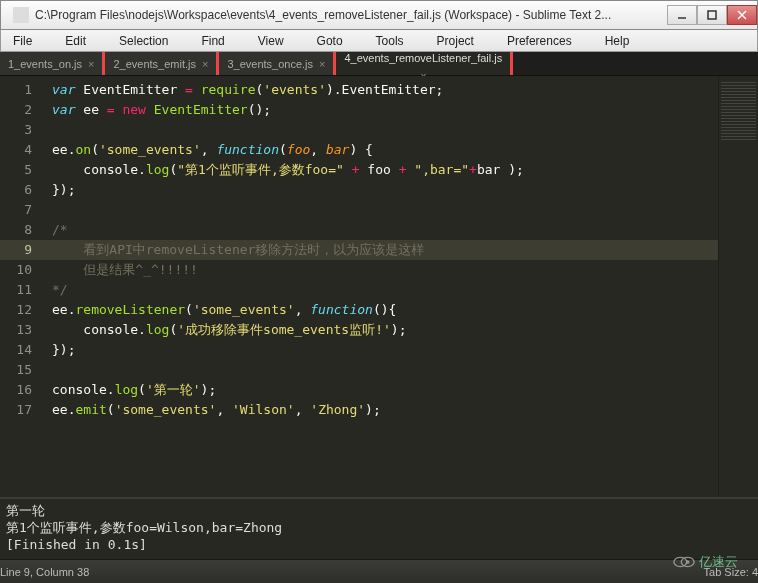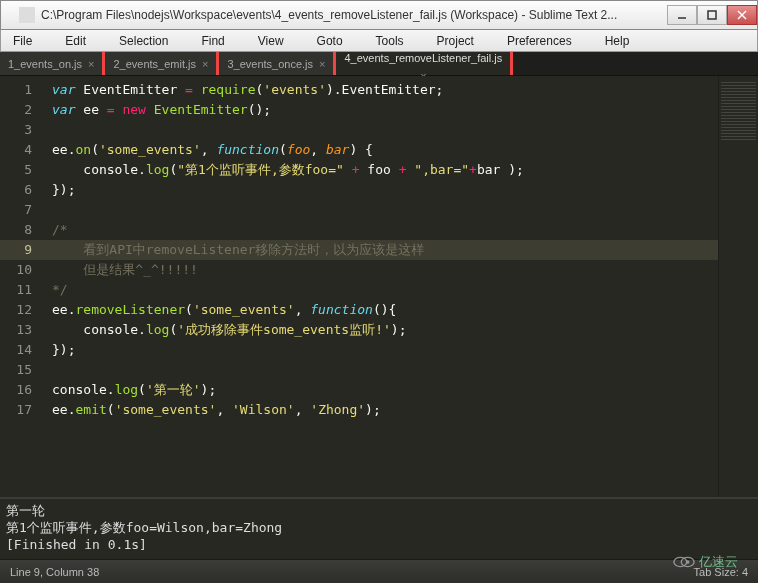--- a/index.html
+++ b/index.html
@@ -1,17 +1,17 @@
 <!DOCTYPE html>
 <html><head>
 <meta charset="utf-8">
 <style>
 * { margin: 0; padding: 0; box-sizing: border-box; }
 body { font-family: "Segoe UI", Tahoma, sans-serif; font-size: 12px; background: #272822; width: 758px; height: 583px; overflow: hidden; position: relative; }
-.titlebar { height: 30px; background: linear-gradient(#fdfdfd, #e8e8e8); display: flex; align-items: center; border: 1px solid #888; padding-left: 18px; }
+.titlebar { height: 30px; background: linear-gradient(#fdfdfd, #e8e8e8); display: flex; align-items: center; border: 1px solid #888; padding-left: 12px; }
 .titlebar .icon { width: 16px; height: 16px; background: #ddd; margin-right: 6px; display: inline-block; }
 .titlebar .title { flex: 1; color: #333; font-size: 12px; white-space: nowrap; overflow: hidden; }
 .winbtns { display: flex; height: 20px; gap: 0; }
 .winbtn { width: 30px; height: 20px; border: 1px solid #aaa; display: flex; align-items: center; justify-content: center; background: linear-gradient(#f8f8f8, #e0e0e0); }
 .winbtn.close { background: linear-gradient(#e58f8f,#c94f4f); color: #fff; border-color: #a33; }
 .winbtn svg { width: 10px; height: 10px; }
 .menubar { height: 22px; background: linear-gradient(#f5f5f5, #e5e5e5); border: 1px solid #999; border-top: none; display: flex; align-items: center; padding: 0 4px; gap: 17px; }
 .menuitem { padding: 2px 8px; color: #222; cursor: default; }
 .tabs { display: flex; background: #1e1f1c; height: 24px; border-bottom: 1px solid #111; }
 .tab { display: flex; align-items: center; gap: 6px; padding: 0 8px; color: #aaa; font-size: 11px; border-right: 3px solid #ef4444; background: #31322d; }
@@ -26,21 +26,21 @@
 .code .line.hl { background: #3e3d32; }
 .kw { color: #66d9ef; font-style: italic; }
 .kw2 { color: #f92672; }
 .str { color: #e6db74; }
 .fn { color: #a6e22e; }
 .arg { color: #fd971f; font-style: italic; }
 .cm { color: #75715e; }
 .minimap { width: 40px; background: #272822; border-left: 1px solid #1e1f1c; position: relative; overflow: hidden; }
 .minimap .mini { position: absolute; top: 4px; left: 2px; right: 2px; height: 60px; opacity: 0.3; background: repeating-linear-gradient(0deg,#888 0,#888 1px,transparent 1px,transparent 3px); }
 .console { height: 60px; border-top: 2px solid #3b3c37; background: #272822; color: #ddd; font-family: Consolas, monospace; font-size: 13px; padding: 3px 6px; line-height: 17px; }
-.statusbar { position: absolute; bottom: 0; left: 0; right: 0; height: 24px; background: linear-gradient(#3b3c37,#2d2e29); border-top: 1px solid #1a1a17; display: flex; align-items: center; justify-content: space-between; color: #bbb; font-size: 11px; padding: 0 10px; }
+.statusbar { position: absolute; bottom: 0; left: 0; right: 0; height: 24px; background: linear-gradient(#3b3c37,#2d2e29); border-top: 1px solid #1a1a17; display: flex; align-items: center; justify-content: space-between; color: #bbb; font-size: 11px; padding: 0 0; }
 .watermark { position: absolute; right: 20px; bottom: 12px; color: #86efac; font-size: 13px; opacity: 0.7; display: flex; align-items: center; gap: 4px; }
 .watermark svg { width: 22px; height: 14px; }
 </style>
 </head>
 <body>
 
 <div class="titlebar">
   <span class="icon"></span>
   <span class="title">C:\Program Files\nodejs\Workspace\events\4_events_removeListener_fail.js (Workspace) - Sublime Text 2...</span>
   <div class="winbtns">

